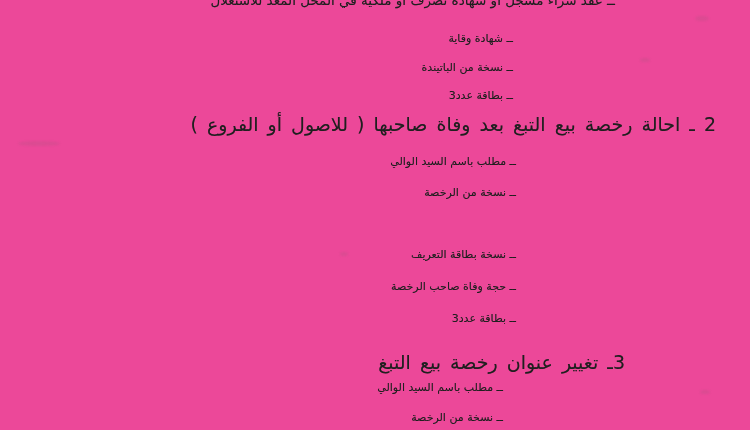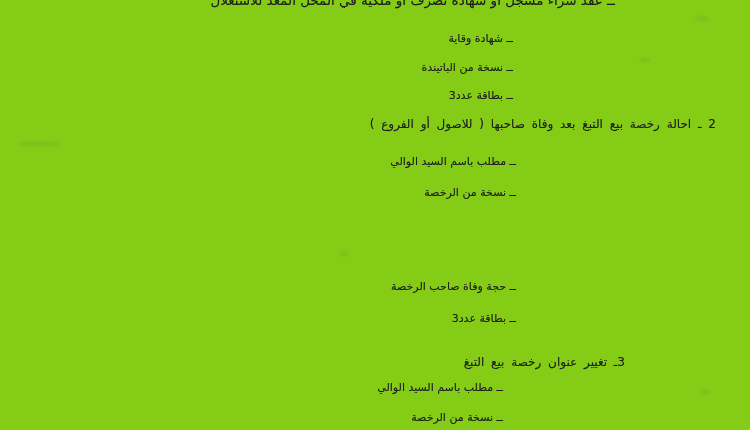--- a/index.html
+++ b/index.html
@@ -5,36 +5,36 @@
   html, body {
     margin: 0;
     padding: 0;
     background: #ffffff;
   }
   .page {
     position: relative;
     width: 750px;
     height: 430px;
     overflow: hidden;
-    background: #84cc16;
+    background: #ec4899;
     direction: rtl;
     font-family: "DejaVu Sans", sans-serif;
     color: #1f1f1f;
   }
   .line {
     position: absolute;
     white-space: nowrap;
     text-shadow: 0 0 0.5px rgba(40,40,40,0.45);
   }
   .item {
     font-size: 11px;
     line-height: 18px;
   }
   .heading {
-    font-size: 12px;
+    font-size: 19px;
     line-height: 21px;
     letter-spacing: 0.3px;
     word-spacing: 3px;
   }
   
   .clipped {
     font-size: 13.5px;
     line-height: 18px;
   }
   
@@ -53,20 +53,21 @@
   <div class="line clipped" style="top:-9px; right:135px;">ــ عقد شراء مسجل أو شهادة تصرف أو ملكية في المحل المعد للاستغلال</div>
 
   <div class="line item" style="top:30px; right:237px;">ــ شهادة وقاية</div>
   <div class="line item" style="top:59px; right:237px;text-align:right;">ــ نسخة من الباتيندة</div>
   <div class="line item" style="top:87px; right:237px;">ــ بطاقة عدد3</div>
 
   <div class="line heading" style="top:114px; right:34px;">2 ـ احالة رخصة بيع التبغ بعد وفاة صاحبها ( للاصول أو الفروع )</div>
 
   <div class="line item" style="top:153px; right:234px;">ــ مطلب باسم السيد الوالي</div>
   <div class="line item" style="top:184px; right:234px;">ــ نسخة من الرخصة</div>
+  <div class="line item" style="top:246px; right:234px;">ــ نسخة بطاقة التعريف</div>
   <div class="line item" style="top:278px; right:234px;text-align:center;">ــ حجة وفاة صاحب الرخصة</div>
   <div class="line item" style="top:310px; right:234px;">ــ بطاقة عدد3</div>
 
   <div class="line heading" style="top:352px; right:125px;">3ـ تغيير عنوان رخصة بيع التبغ</div>
 
   <div class="line item" style="top:379px; right:247px;">ــ مطلب باسم السيد الوالي</div>
   <div class="line item" style="top:409px; right:247px;">ــ نسخة من الرخصة</div>
 
   <div class="speck" style="top:16px; left:695px; width:14px; height:5px;"></div>
   <div class="speck" style="top:141px; left:18px; width:42px; height:5px;"></div>

